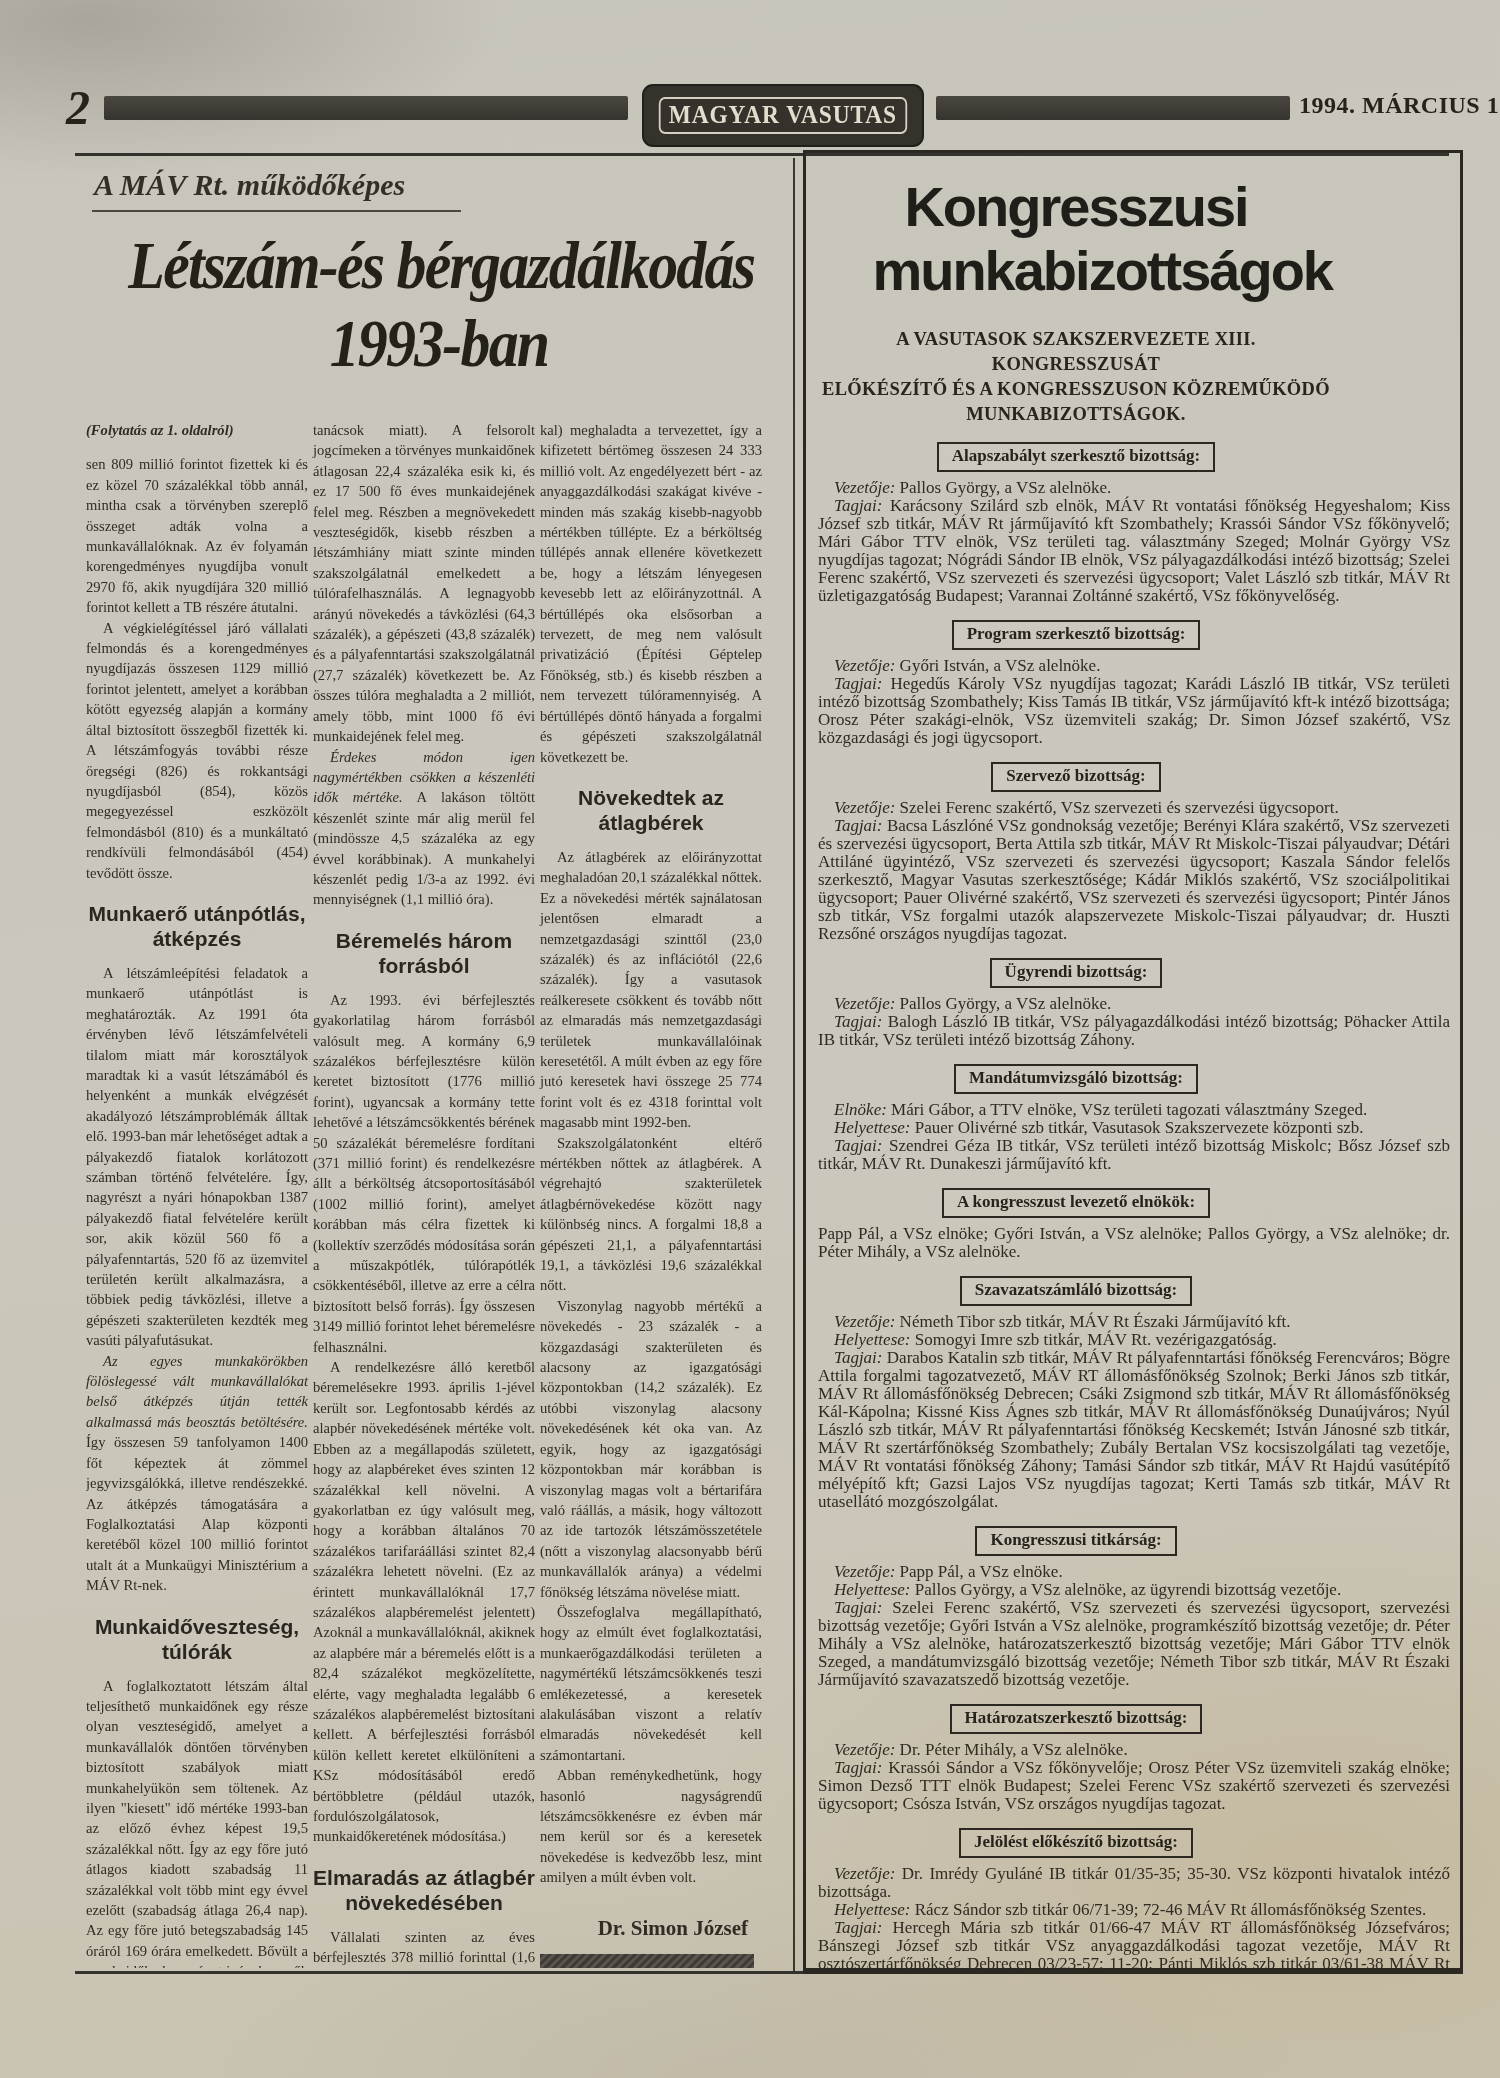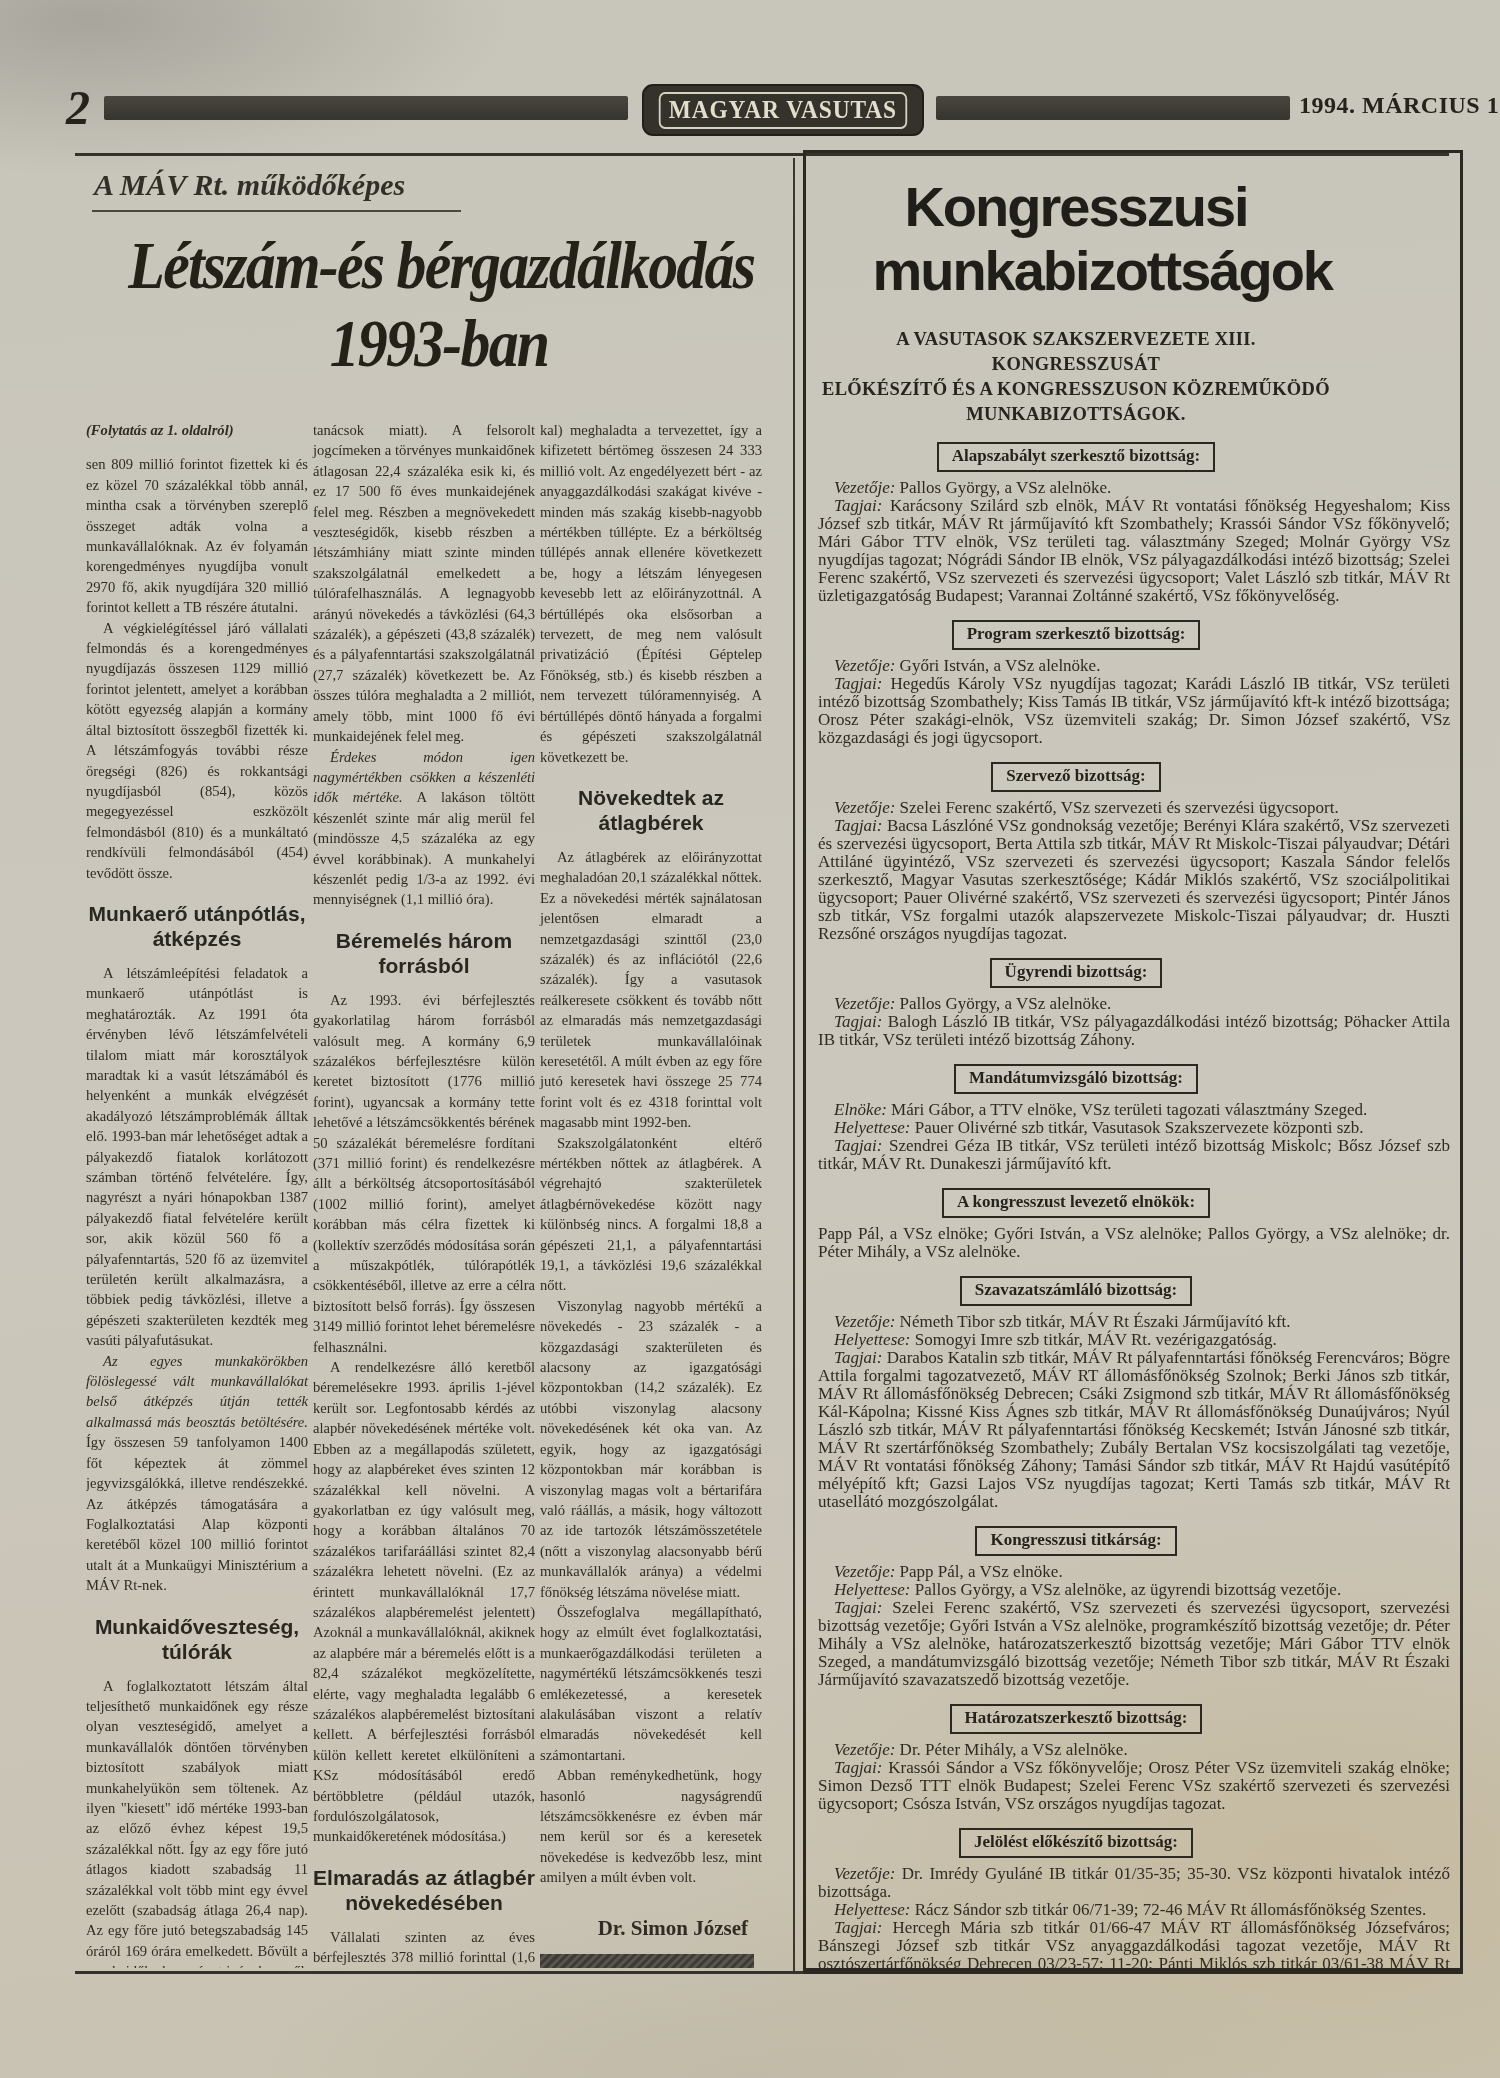--- a/index.html
+++ b/index.html
@@ -11,21 +11,21 @@
       radial-gradient(700px 260px at 6% 1%, rgba(55,50,44,.22), transparent 60%),
       radial-gradient(800px 300px at 50% 100%, rgba(120,105,70,.10), transparent 70%),
       linear-gradient(176deg,#c8c5bb 0%,#cbc7bc 55%,#c9c3b2 100%);
   }
   .abs{position:absolute;}
   
   .pagenum{left:66px;top:80px;font-style:italic;font-weight:700;font-size:48px;color:#26231d;}
   .hbar{top:96px;height:24px;background:linear-gradient(#4a4740,#36342e);border-radius:2px;}
   .hbar1{left:104px;width:524px;}
   .hbar2{left:936px;width:354px;}
-  .masthead{left:642px;top:84px;width:282px;height:52px;background:#34322b;border:2px solid #211f1a;
+  .masthead{left:642px;top:84px;width:282px;height:63px;background:#34322b;border:2px solid #211f1a;
     border-radius:11px;display:flex;align-items:center;justify-content:center;box-sizing:border-box;}
   .masthead-inner{border:2px solid #d6d2c3;border-radius:7px;padding:1px 9px 2px;color:#e2ddcd;
     font-weight:700;font-size:26px;letter-spacing:1px;white-space:nowrap;transform:scaleX(.9);}
   .issuedate{left:1299px;top:92px;font-weight:700;font-size:24px;letter-spacing:.5px;color:#26231d;white-space:nowrap;}
   .hrule{left:75px;top:153px;width:1374px;height:3px;background:#34322c;}
   .bottomrule{left:75px;top:1971px;width:1388px;height:3px;background:#34322c;}
   
   .left-article{left:86px;top:162px;width:706px;height:1806px;overflow:hidden;}
   .kicker{display:inline-block;margin:6px 0 0 6px;font-style:italic;font-weight:700;font-size:30px;
     color:#322f27;border-bottom:2px solid #4c473d;padding:0 56px 8px 2px;}

